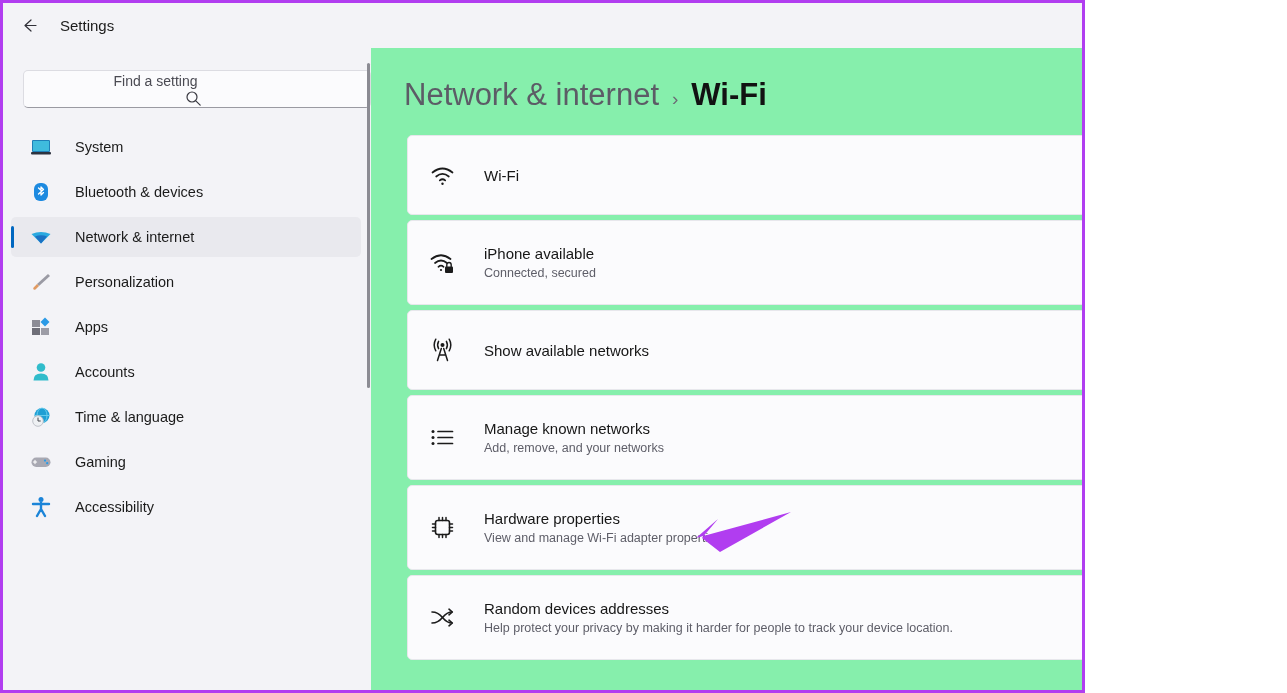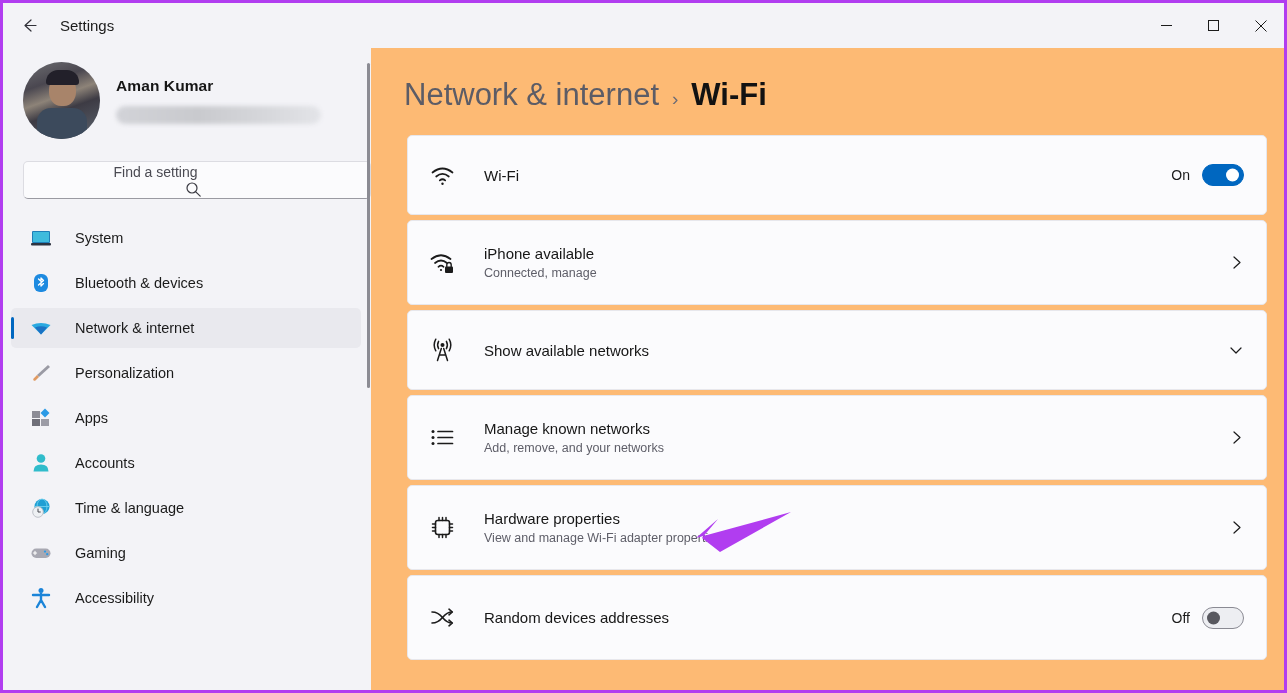--- a/index.html
+++ b/index.html
@@ -4,23 +4,23 @@
 <style>
   * { box-sizing: border-box; margin: 0; padding: 0; }
   html, body {
     width: 1287px; height: 693px;
     font-family: "Liberation Sans", sans-serif;
     background: #ffffff;
     overflow: hidden;
   }
   #app {
     position: relative;
-    width: 1287px; height: 693px;
+    width: 1085px; height: 693px;
     border: 3px solid #b13df0;
-    background: #fdba74;
+    background: #86efac;
     overflow: hidden;
   }
 
   
   .titlebar {
     position: absolute; top: 0; left: 0;
     width: 1281px; height: 45px;
     display: flex; align-items: center;
     background: #f3f3f7;
   }
@@ -241,32 +241,20 @@
       <div class="wc close">
         <svg width="14" height="14" viewBox="0 0 14 14" stroke="#1b1b1b">
           <path d="M1.5 1.5 L12.5 12.5 M12.5 1.5 L1.5 12.5" stroke-width="1" fill="none"></path>
         </svg>
       </div>
     </div>
   </div>
 
   <div class="sidebar">
 
-    <div class="profile">
-      <div class="avatar">
-        <div class="ph"></div>
-        <div class="torso"></div>
-        <div class="head"></div>
-        <div class="hair"></div>
-      </div>
-      <div class="profile-text">
-        <div class="profile-name">Aman Kumar</div>
-        <div class="profile-redacted"></div>
-      </div>
-    </div>
 
     <div class="searchbox">
       <input type="text" placeholder="Find a setting" style="">
       <span class="search-ico">
         <svg width="17" height="17" viewBox="0 0 17 17">
           <circle cx="7" cy="7" r="5" fill="none" stroke="#3a3a42" stroke-width="1.2"></circle>
           <path d="M10.8 10.8 L15.2 15.2" stroke="#3a3a42" stroke-width="1.2" stroke-linecap="round"></path>
         </svg>
       </span>
     </div>
@@ -412,21 +400,21 @@
             <path d="M2.5 10 Q12 2.5 21.5 10" stroke-width="1.7"></path>
             <path d="M6 14 Q12 9 18 14" stroke-width="1.7"></path>
             <path d="M9.4 17.8 Q12 15.6 14.6 17.8" stroke-width="1.7"></path>
             <circle cx="12" cy="21" r="1.1" fill="#1b1b1b" stroke="none"></circle>
             <rect x="16" y="17.5" width="8" height="6.5" rx="1" fill="#1b1b1b" stroke="none"></rect>
             <path d="M17.8 17.5 V15.7 a2.2 2.2 0 0 1 4.4 0 V17.5" stroke-width="1.4"></path>
           </svg>
         </span>
         <div class="card-text">
           <div class="card-title">iPhone available</div>
-          <div class="card-sub">Connected, manage</div>
+          <div class="card-sub">Connected, secured</div>
         </div>
         <div class="card-right">
           <span class="chev">
             <svg width="15" height="15" viewBox="0 0 15 15">
               <path d="M5 2 L11 7.5 L5 13" fill="none" stroke="#1b1b1b" stroke-width="1.2" stroke-linecap="round" stroke-linejoin="round"></path>
             </svg>
           </span>
         </div>
       </div>
 
@@ -502,20 +490,21 @@
         <span class="card-ico">
           <svg width="27" height="27" viewBox="0 0 27 27" stroke="#1b1b1b" fill="none" stroke-linecap="round" stroke-linejoin="round" stroke-width="1.6">
             <path d="M3 8 Q9 8 13.5 13.5 Q18 19 23 19"></path>
             <path d="M3 19 Q9 19 13.5 13.5 Q18 8 23 8"></path>
             <path d="M20 5.2 L23.3 8 L20 10.8"></path>
             <path d="M20 16.2 L23.3 19 L20 21.8"></path>
           </svg>
         </span>
         <div class="card-text">
           <div class="card-title">Random devices addresses</div>
+          <div class="card-sub">Help protect your privacy by making it harder for people to track your device location.</div>
         </div>
         <div class="card-right">
           <span class="state-label">Off</span>
           <span class="toggle off">
             <span class="knob"></span>
           </span>
         </div>
       </div>
 
     </div>

